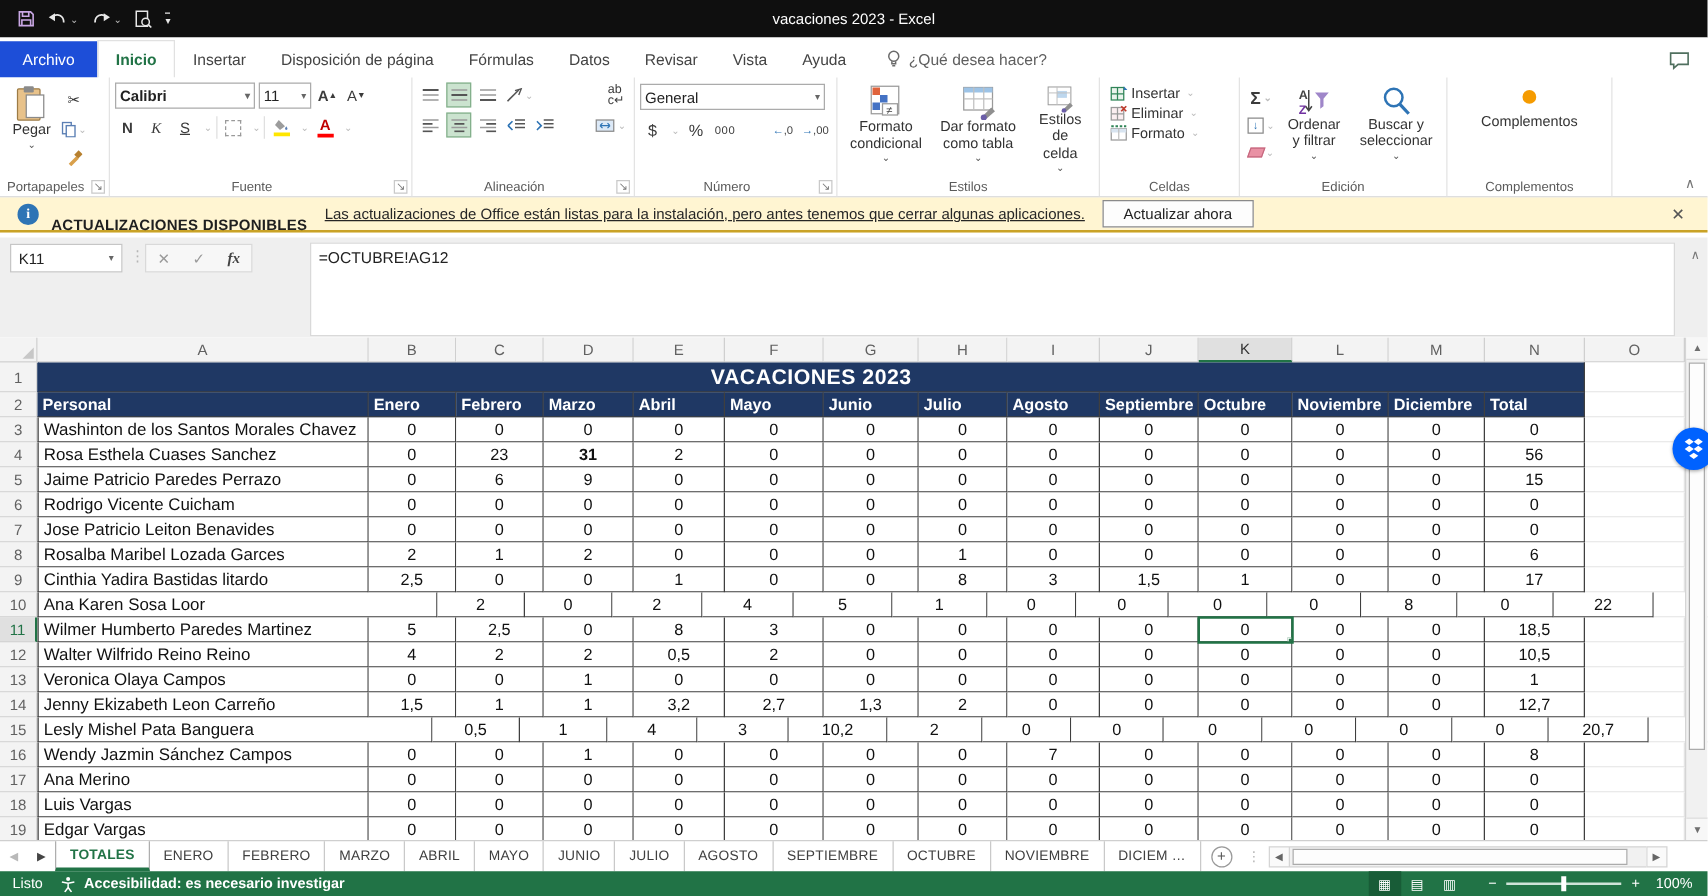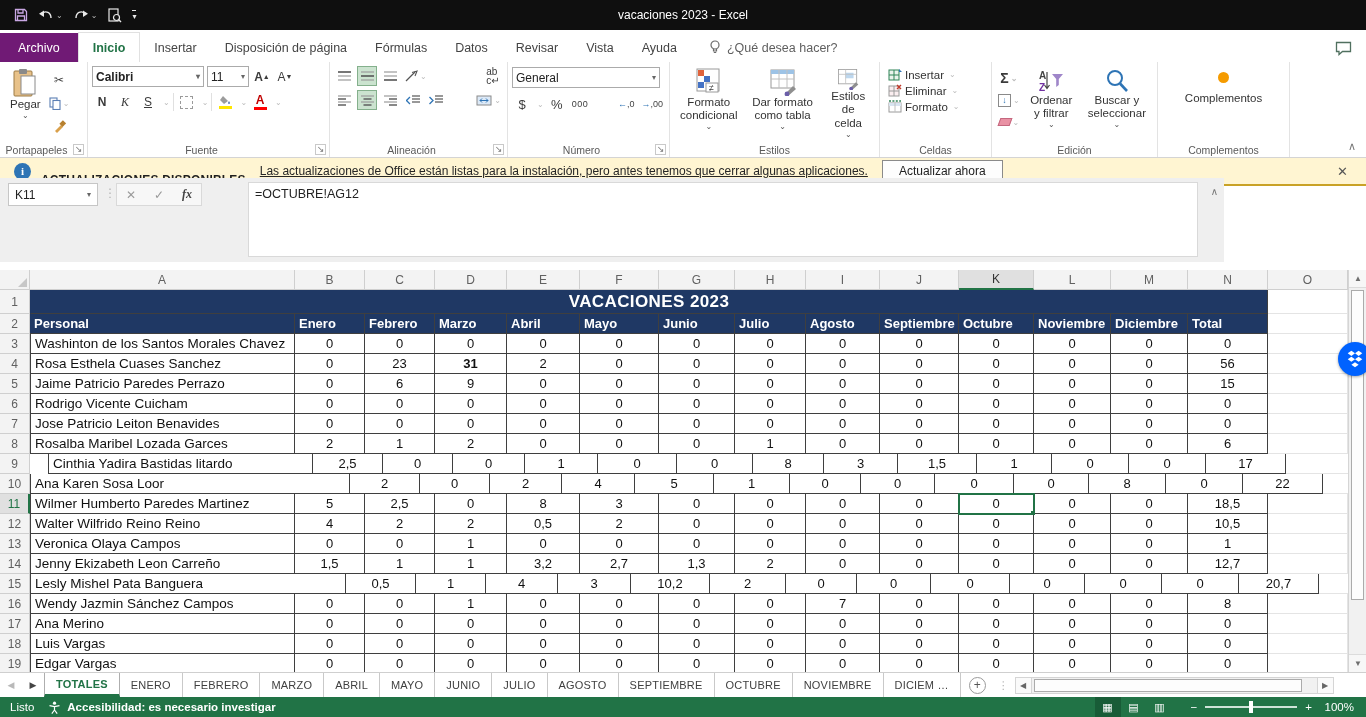--- a/index.html
+++ b/index.html
@@ -14,21 +14,21 @@
   .carsm { font-size:8px; color:#bbb; margin-left:2px; }
   #title-text { position:absolute; left:0; right:0; text-align:center; font-size:12px; color:#fff; pointer-events:none; }
   .wincl { position:absolute; right:0; top:0; height:30px; display:flex; align-items:center; }
   .signin { background:#3a3a3a; color:#fff; font-size:11.5px; padding:5px 14px; margin-right:26px; }
   .winbtn { width:44px; height:30px; display:flex; align-items:center; justify-content:center; color:#e6e6e6; font-size:13px; }
 
   
   #menubar { position:absolute; top:30px; left:0; width:1366px; height:32px; background:#fff; display:flex; align-items:flex-end; }
   #menu-tabs { display:flex; align-items:flex-end; height:32px; }
   .mtab { font-size:12.5px; color:#444; padding:8px 14px 7px; cursor:default; white-space:nowrap; }
-  .mtab.file { background:#701a75; color:#fff; padding:8px 18px 7px; }
+  .mtab.file { background:#1d4ed8; color:#fff; padding:8px 18px 7px; }
   .mtab.active { color:#217346; background:#fff; border:1px solid #e1e1e1; border-bottom:none; font-weight:bold; }
   #tellme { display:flex; align-items:center; gap:6px; margin-left:18px; padding-bottom:7px; color:#5f5f5f; font-size:12.5px; }
   #comment-btn { position:absolute; right:14px; bottom:6px; }
 
   
   #ribbon { position:absolute; top:62px; left:0; width:1366px; height:96px; background:#fff;
     border-bottom:1px solid #d4d4d4; display:flex; }
   .rgroup { position:relative; height:100%; border-right:1px solid #e3e3e3; padding:4px 4px 16px 4px; }
   .glabel { position:absolute; bottom:1px; left:0; right:14px; text-align:center; font-size:10.5px; color:#5a5a5a; }
   .glabel.full { right:0; }
@@ -47,21 +47,21 @@
   #notify { position:absolute; top:158px; left:0; width:1366px; height:28px; background:#fff5d2;
     border-bottom:2px solid #c9a227; display:flex; align-items:center; padding:0 10px; font-size:12px; color:#1f1f1f; }
   #notify .info { width:17px; height:17px; border-radius:50%; background:#2e74b5; color:#fff; font-weight:bold;
     font-size:11px; display:flex; align-items:center; justify-content:center; margin:0 10px 0 4px; font-family:"Liberation Serif",serif; }
   #notify .nlabel { font-weight:bold; margin-right:14px; letter-spacing:.2px;margin-top:18px; }
   #notify .nlink { text-decoration:underline; color:#262626; margin-right:14px; }
   #notify .nbtn { background:#fdfdfd; border:1px solid #8a8a8a; padding:3px 16px; font-size:12px; color:#222; }
   #notify .nclose { margin-left:auto; color:#555; font-size:13px; padding-right:8px; }
 
   
-  #formulaband { position:absolute; top:178px; left:0; width:1224px; height:84px; background:#efefef; }
+  #formulaband { position:absolute; top:190px; left:0; width:1366px; height:84px; background:#efefef; }
   #namebox { position:absolute; left:8px; top:5px; width:90px; height:23px; background:#fff; border:1px solid #c6c6c6;
     font-size:12px; color:#222; display:flex; align-items:center; padding:0 6px; }
   #namebox .car { margin-left:auto; font-size:8px; color:#666; }
   .fsep { position:absolute; left:104px; top:8px; color:#b5b5b5; font-size:12px; }
   #fxbtns { position:absolute; left:116px; top:5px; height:23px; display:flex; align-items:center; border:1px solid #d9d9d9; background:#f7f7f7; }
   #fxbtns span { width:28px; text-align:center; font-size:12px; color:#9a9a9a; }
   #fxbtns .fx { color:#444; font-style:italic; font-family:"Liberation Serif", serif; font-weight:bold; }
   #formula-input { position:absolute; left:248px; top:4px; right:26px; bottom:5px; background:#fff; border:1px solid #d9d9d9;
     font-size:12.5px; color:#222; padding:4px 6px; }
   #fcollapse { position:absolute; right:6px; top:8px; color:#777; font-size:10px; }
@@ -664,21 +664,21 @@
         <div class="cell" style="width: 74px;">0</div>
         <div class="cell" style="width: 79px;">0</div>
         <div class="cell" style="width: 75px;">0</div>
         <div class="cell" style="width: 77px;">0</div>
         <div class="cell" style="width: 77px;">0</div>
         <div class="cell" style="width: 80px;">6</div>
         <div class="cell oc" style="width: 80px;"></div>
       </div>
       <div class="grow">
         <div class="rowhead">9</div>
-        <div class="cell namec" style="width: 265px; margin-left: 18px;">Cinthia Yadira Bastidas litardo</div>
+        <div class="cell namec" style="width: 265px;">Cinthia Yadira Bastidas litardo</div>
         <div class="cell" style="width: 70px;">2,5</div>
         <div class="cell" style="width: 70px;">0</div>
         <div class="cell" style="width: 72px;">0</div>
         <div class="cell" style="width: 73px;">1</div>
         <div class="cell" style="width: 79px;">0</div>
         <div class="cell" style="width: 76px;">0</div>
         <div class="cell" style="width: 71px;">8</div>
         <div class="cell" style="width: 74px;">3</div>
         <div class="cell" style="width: 79px;">1,5</div>
         <div class="cell" style="width: 75px;">1</div>

